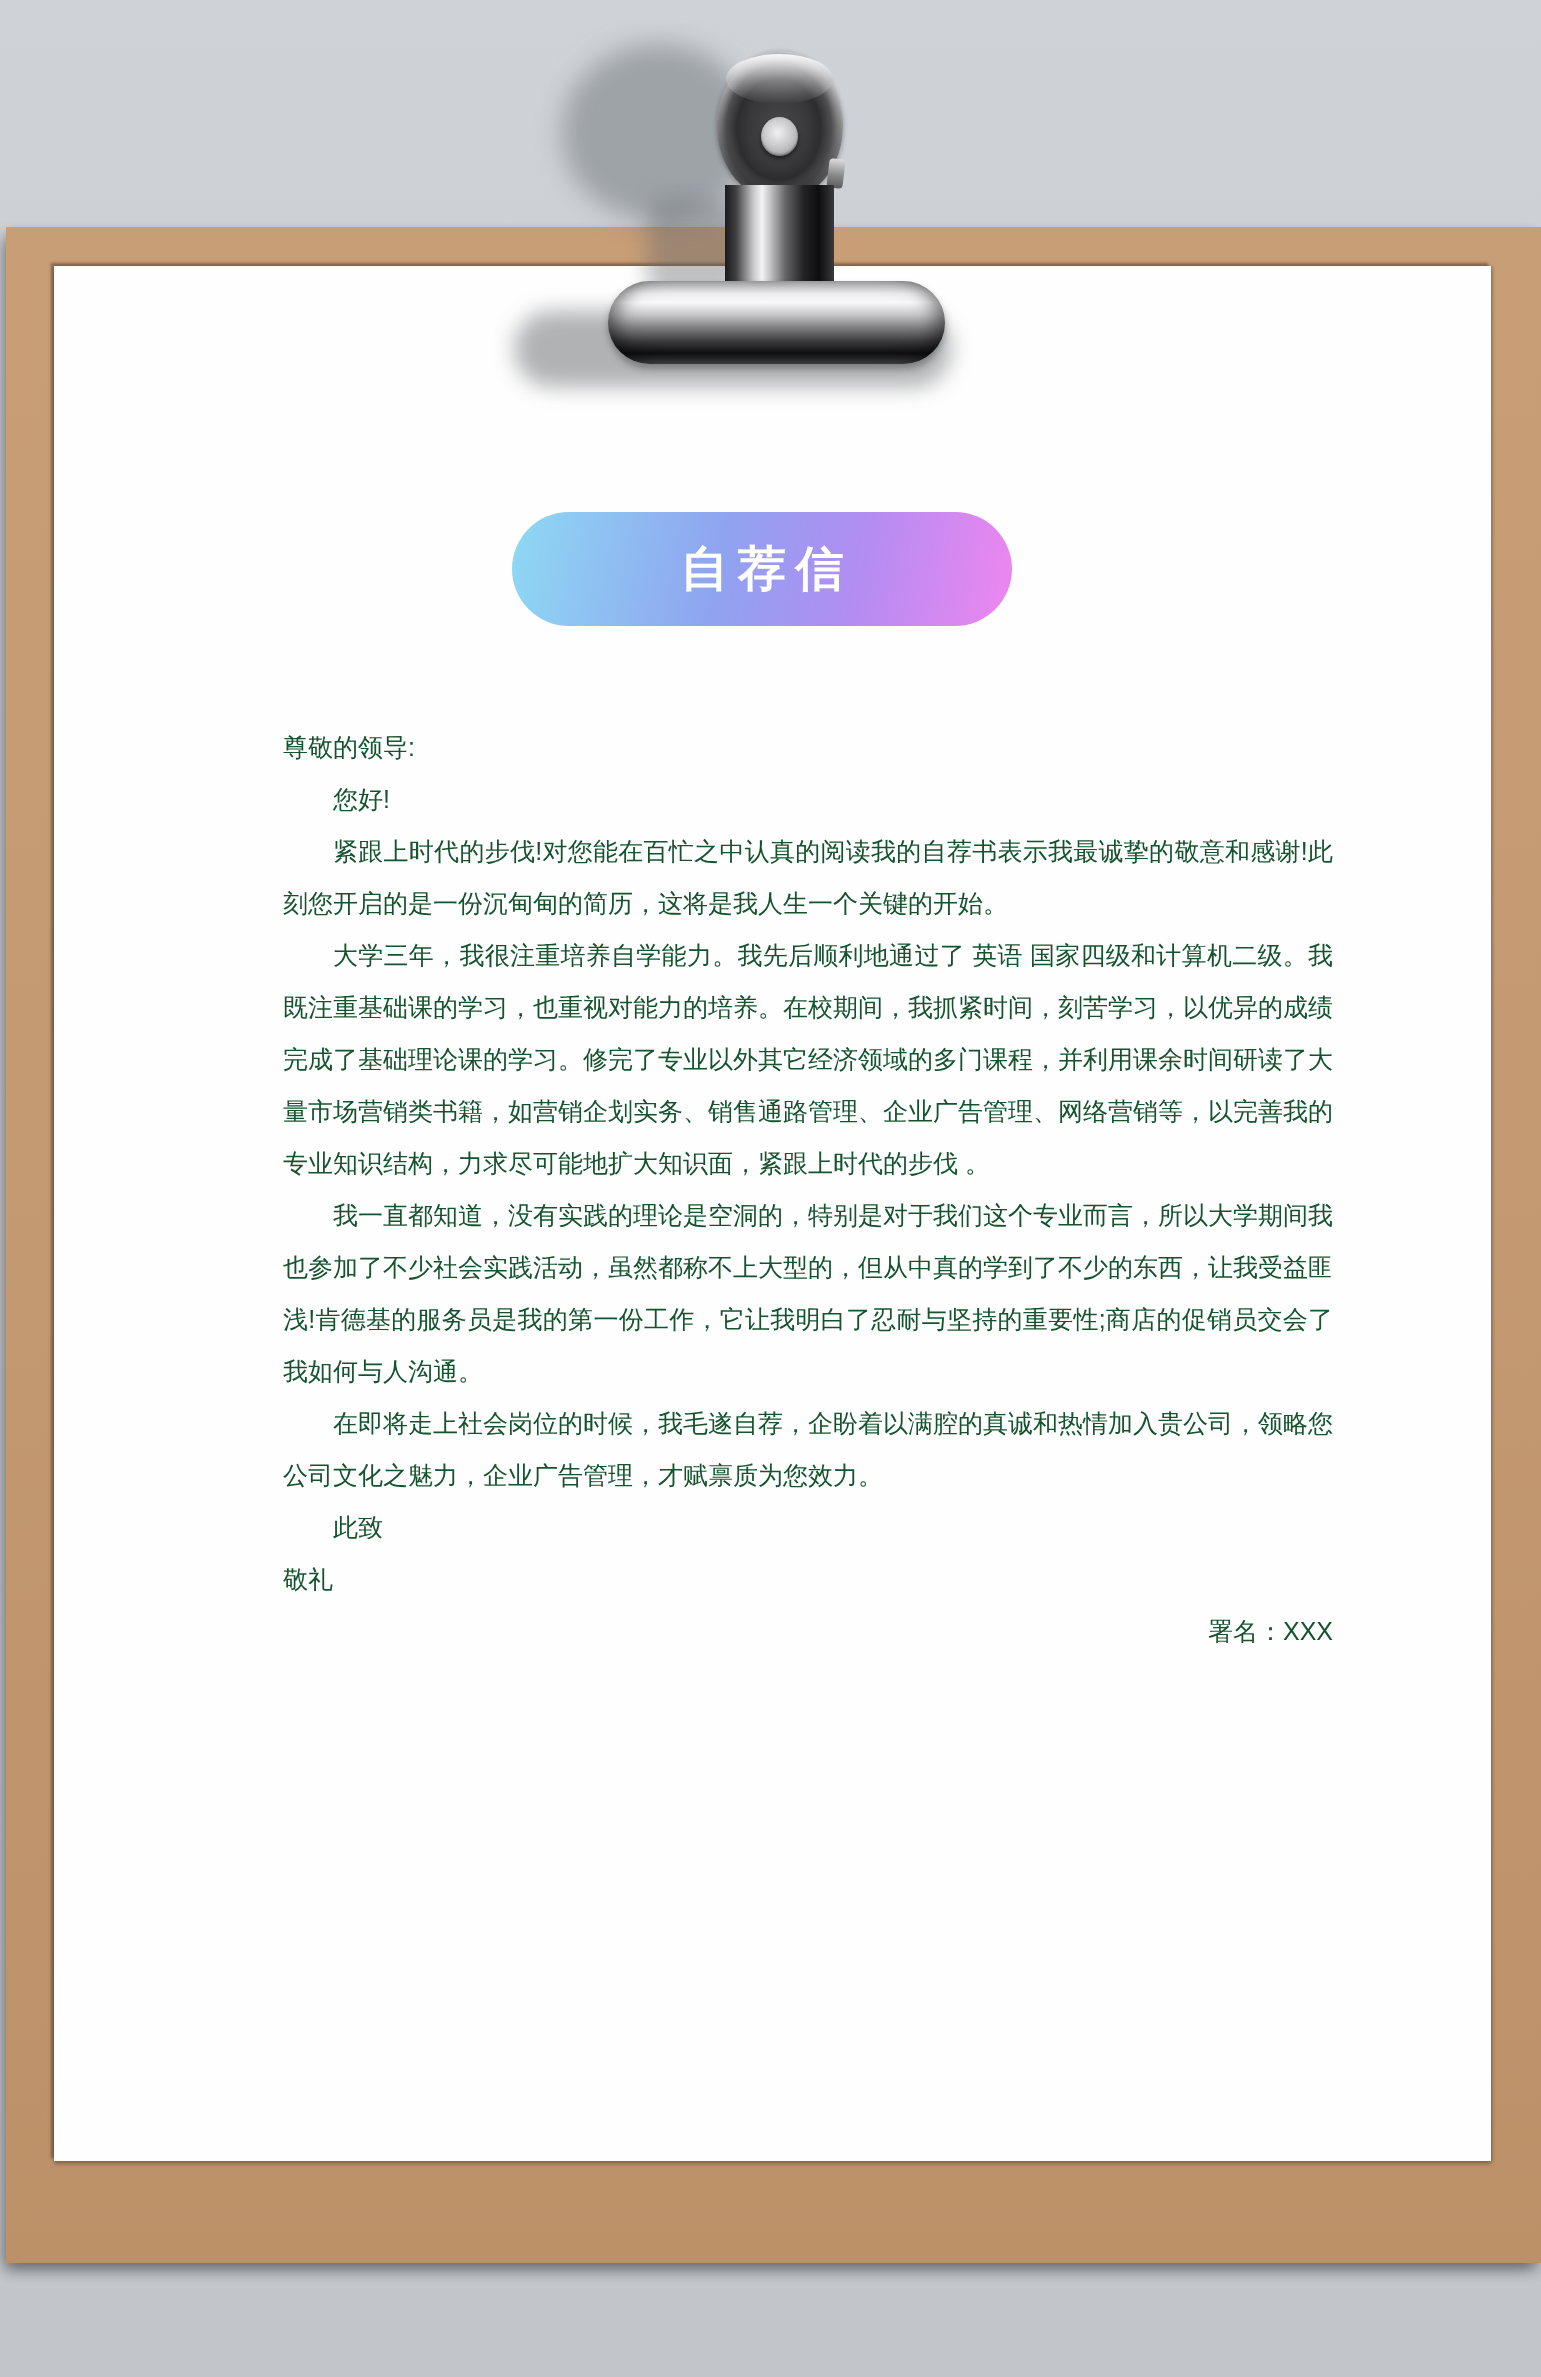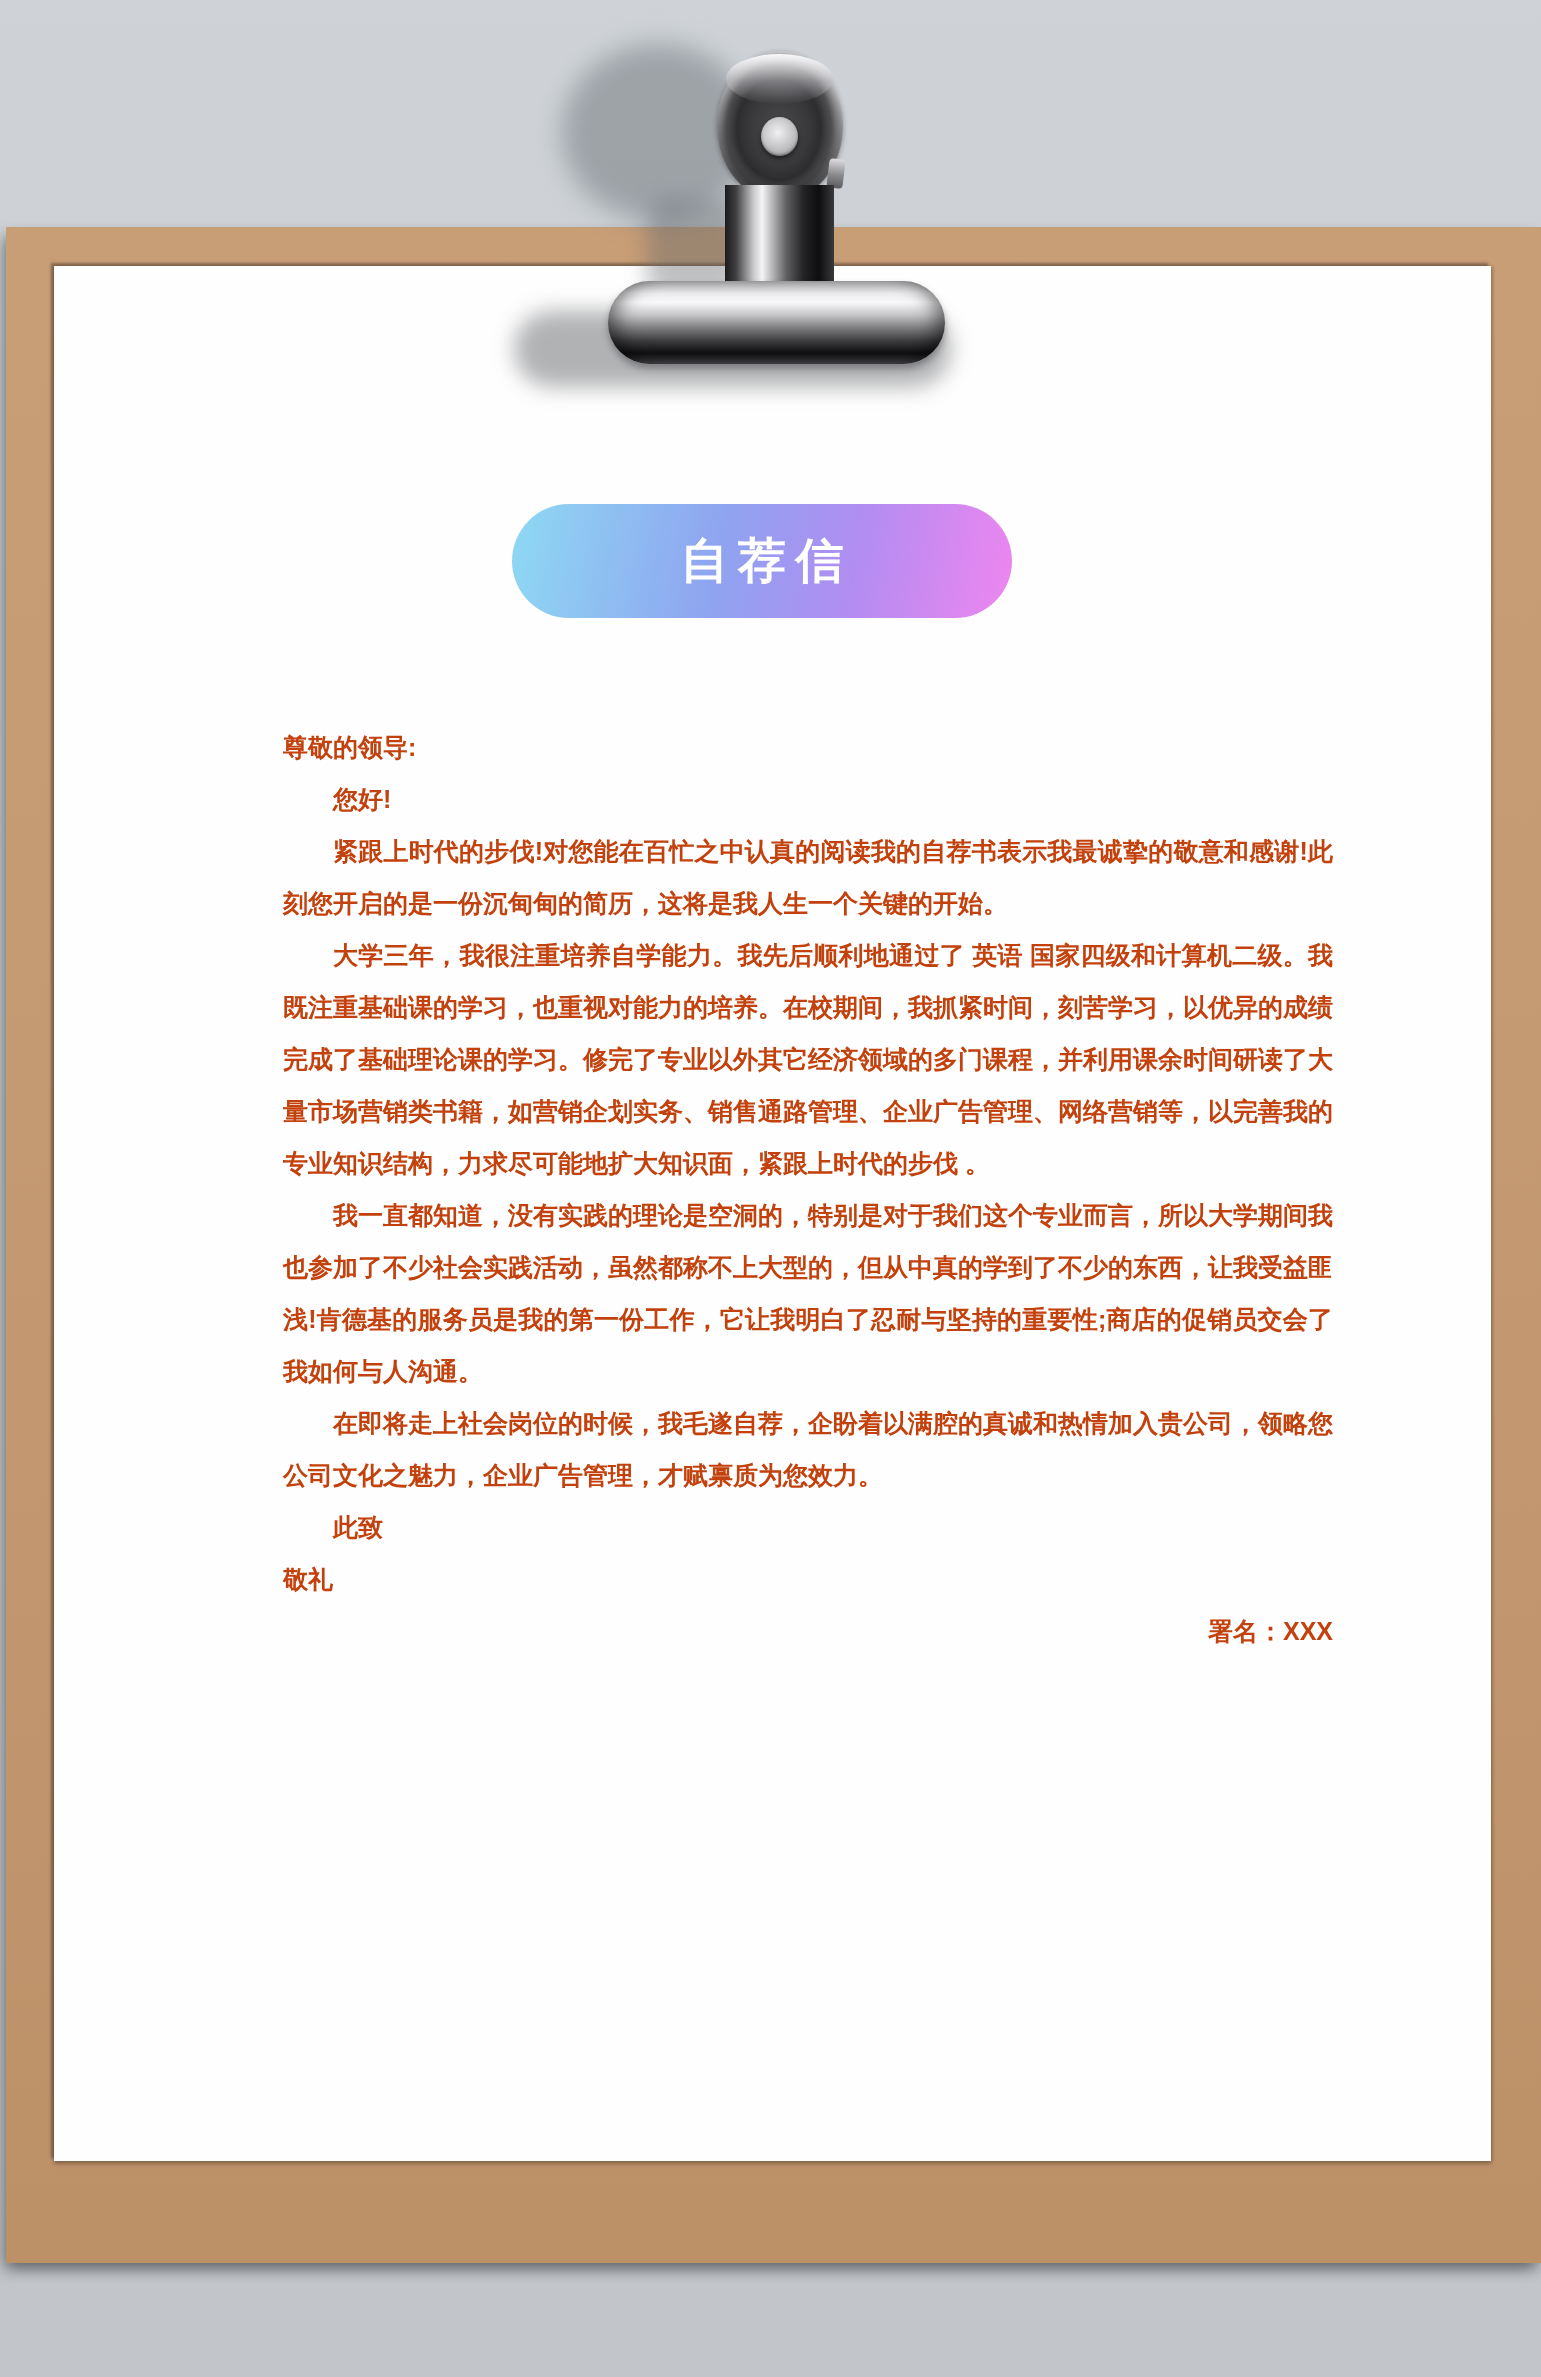--- a/index.html
+++ b/index.html
@@ -15,32 +15,32 @@
     box-shadow:0 8px 13px -1.6px rgba(45,45,50,.45),-7.2px 8px 14.4px -3.2px rgba(45,45,50,.35);
   }
   
   .paper{
     position:absolute;left:54px;top:266px;width:1437px;height:1895px;
     background:#fefefe;
     box-shadow:-3.2px -3.2px 2.4px rgba(72,53,36,.5),2.4px 0 2.4px rgba(72,53,36,.22),0 3.2px 4px rgba(60,45,30,.4);
   }
   
   .badge{
-    position:absolute;left:458px;top:238px;width:500px;height:114px;border-radius:58px;
+    position:absolute;left:458px;top:246px;width:500px;height:114px;border-radius:58px;
     background:linear-gradient(100deg,#8ed9f3 0%,#8fa3f0 42%,#b18df2 68%,#ee86ef 100%);
     display:flex;align-items:center;justify-content:center;
   }
   .badge span{
     color:#ffffff;font-size:48px;font-weight:700;letter-spacing:9.6px;text-indent:9.6px;
   }
   
   .letter{
     position:absolute;left:229px;top:455px;width:1050px;
-    color:#c2410c;font-size:25px;line-height:52px;
-    text-align:justify;text-justify:inter-ideograph;word-break:break-all;font-weight:bold;
+    color:#14532d;font-size:25px;line-height:52px;
+    text-align:justify;text-justify:inter-ideograph;word-break:break-all;
   }
   .letter p{margin:0;}
   .indent{text-indent:2em;}
   .signature{margin-left:665px;text-align:right;}
   
   .clip,.clip *{pointer-events:none;}
   .shadow{position:absolute;border-radius:50%;}
   .sh-circle{left:562px;top:44px;width:193px;height:177px;background:rgba(110,116,122,.5);filter:blur(13px);}
   .sh-neck{left:647px;top:199px;width:96px;height:100px;background:rgba(95,100,106,.4);filter:blur(10.4px);border-radius:24px;}
   .sh-bar{left:514px;top:311px;width:437px;height:76px;background:rgba(62,64,70,.4);filter:blur(10.4px);border-radius:39px;}

